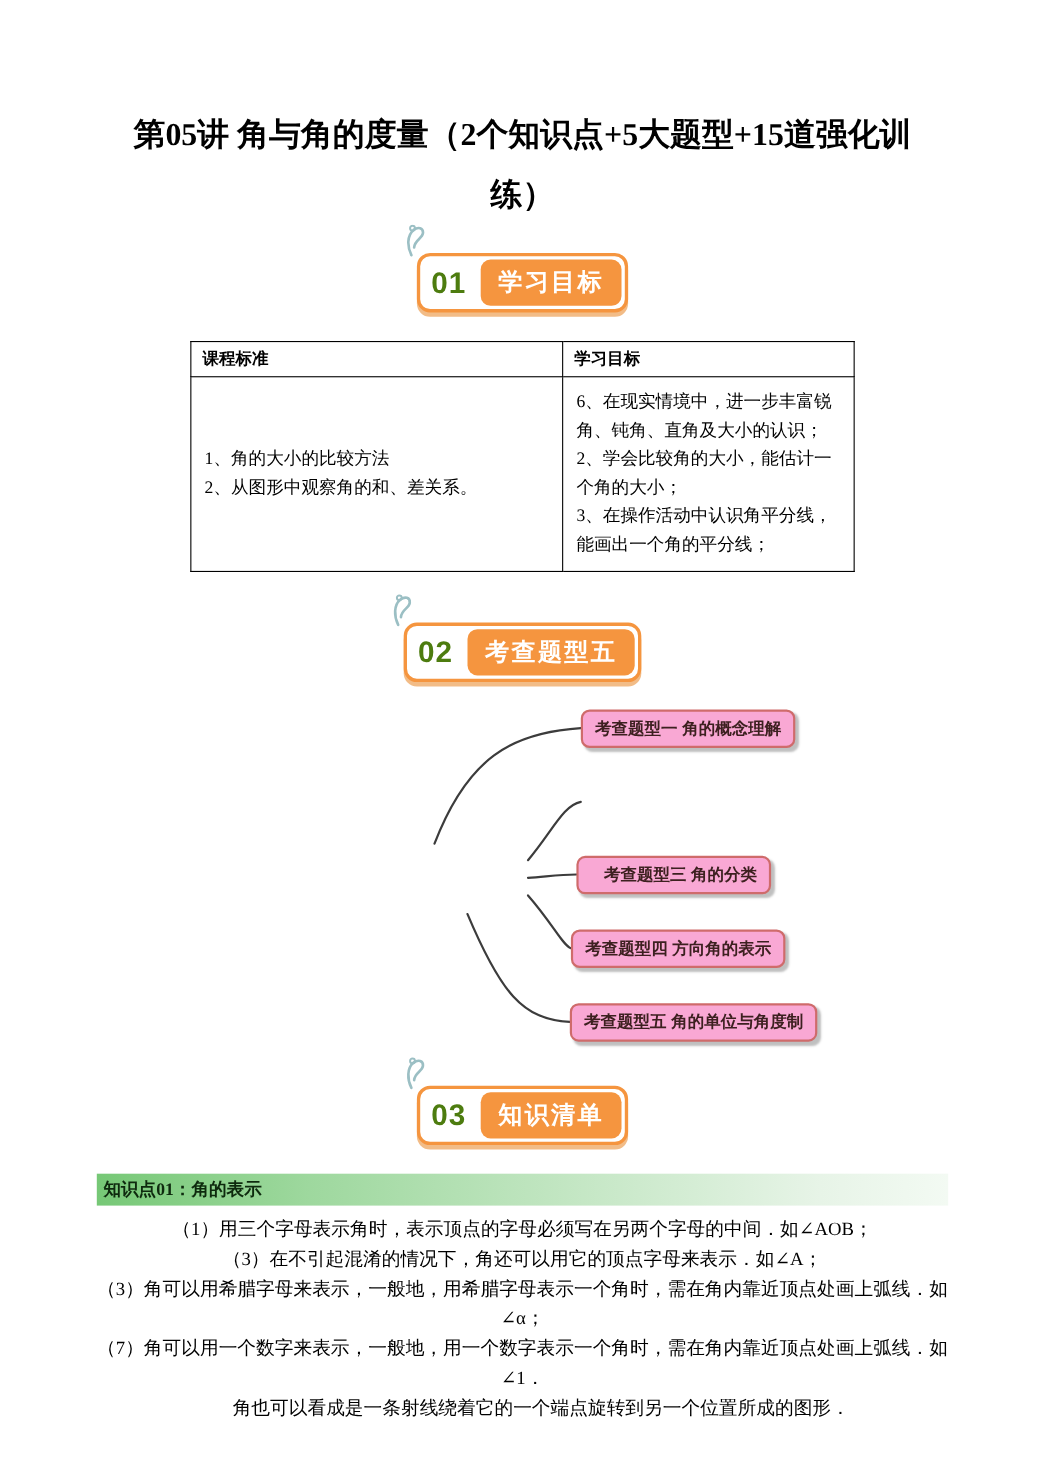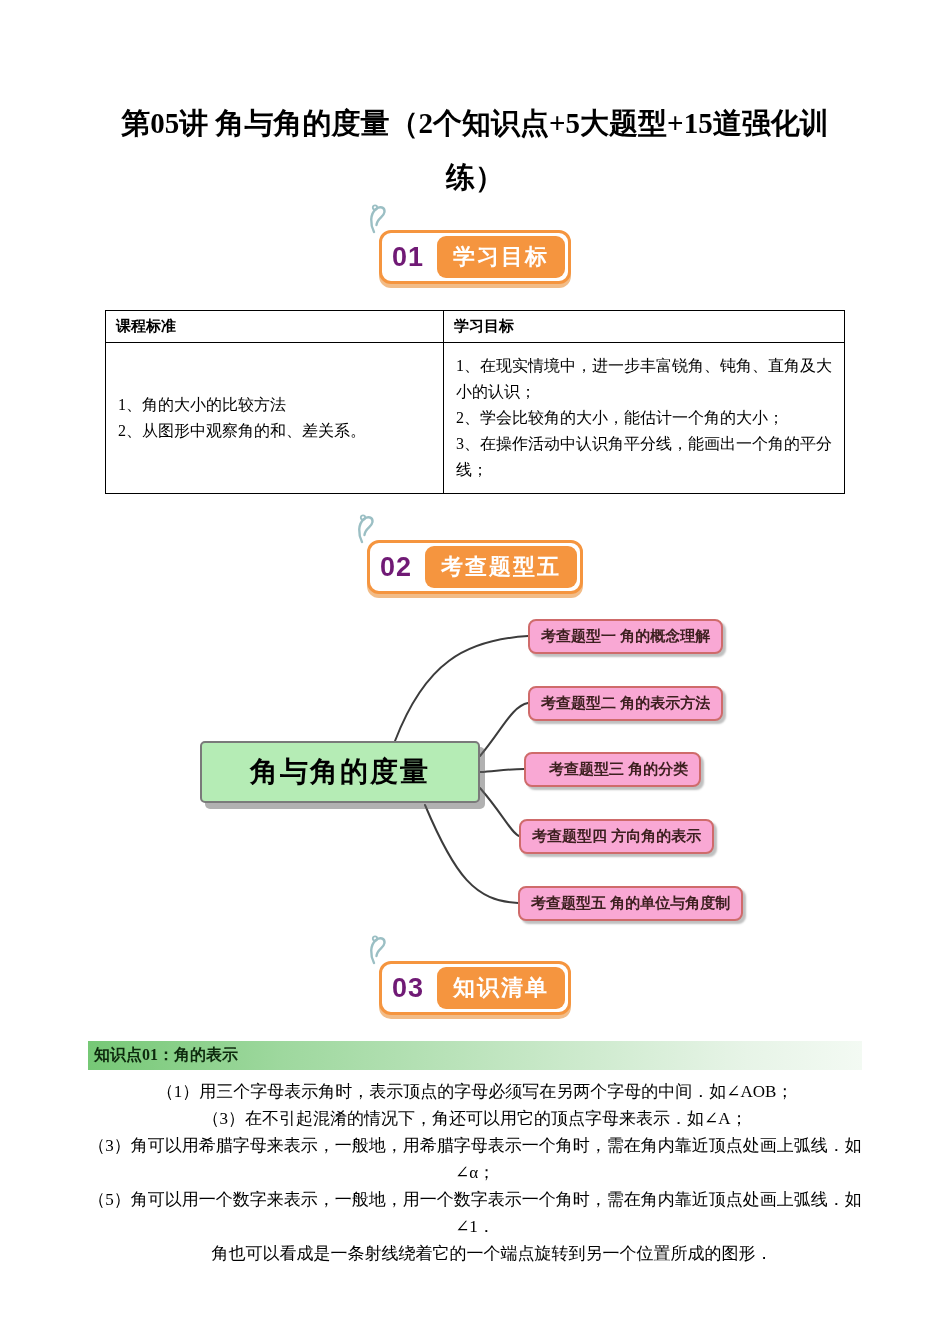--- a/index.html
+++ b/index.html
@@ -23,33 +23,33 @@
   .badge-row.b3 { margin-top:8px; }
   .badge-wrap { position:relative; display:inline-block; }
   .doodle { position:absolute; top:-26px; left:-12px; width:26px; height:30px; }
   .badge {
     display:inline-flex; align-items:stretch; background:#fff;
     border:3px solid #f5953f; border-radius:12px;
     box-shadow:0 4px 0 #f2bc87; overflow:hidden;
   }
   .badge-num {
     display:flex; align-items:center; justify-content:center;
-    width:52px; color:#701a75;
+    width:52px; color:#4d7c0f;
     font-family:"Liberation Sans","DejaVu Sans",sans-serif;
     font-weight:bold; font-size:27px; letter-spacing:1px;
   }
   .badge-label {
     display:flex; align-items:center;
     background:#f5953f; color:#fff;
     font-family:"Liberation Sans","DejaVu Sans",sans-serif;
     font-weight:bold; font-size:22px; letter-spacing:2px;
     padding:6px 16px; border-radius:9px; margin:3px;
   }
 
-  .std-table { width:740px; margin:26px auto 0; border-collapse:collapse; }
+  .std-table { width:604px; margin:26px auto 0; border-collapse:collapse; }
   .std-table th, .std-table td { border:1.5px solid #000; }
   .std-table th {
     text-align:left; font-family:"Liberation Sans","DejaVu Sans",sans-serif;
     font-size:15px; font-weight:bold; padding:6px 10px;
   }
   .std-table td { vertical-align:middle; padding:10px 12px; font-size:16px; height:148px; }
   .col-left { width:338px; }
   .std-table td p { line-height:26px; }
 
   .mindmap { position:relative; width:950px; height:345px; margin-top:14px; }
@@ -113,21 +113,21 @@
       <tr>
         <th class="col-left">课程标准</th>
         <th>学习目标</th>
       </tr>
       <tr>
         <td>
           <p>1、角的大小的比较方法</p>
           <p>2、从图形中观察角的和、差关系。</p>
         </td>
         <td>
-          <p>1、在现实情境中，进一步丰富锐角、钝角、直角及大小的认识；</p>
+          <p>6、在现实情境中，进一步丰富锐角、钝角、直角及大小的认识；</p>
           <p>2、学会比较角的大小，能估计一个角的大小；</p>
           <p>3、在操作活动中认识角平分线，能画出一个角的平分线；</p>
         </td>
       </tr>
     </tbody>
   </table>
 
   <div class="badge-row b2">
     <div class="badge-wrap">
       <span class="doodle">
@@ -144,23 +144,21 @@
   </div>
 
   <div class="mindmap">
     <svg class="mm-lines" viewBox="0 0 950 345">
       <path d="M395 133 C425 55 465 32 528 28"></path>
       <path d="M480 148 C502 122 512 98 528 95"></path>
       <path d="M480 164 C496 163 508 161 524 161"></path>
       <path d="M480 180 C502 205 512 226 519 228"></path>
       <path d="M425 197 C455 268 475 293 518 295"></path>
     </svg>
-    <div class="mm-center">角与角的度量</div>
     <div class="mm-node n1">考查题型一 角的概念理解</div>
-    <div class="mm-node n2">考查题型二 角的表示方法</div>
     <div class="mm-node n3">考查题型三 角的分类</div>
     <div class="mm-node n5">考查题型五 角的单位与角度制</div>
     <div class="mm-node n4">考查题型四 方向角的表示</div>
   </div>
 
   <div class="badge-row b3">
     <div class="badge-wrap">
       <span class="doodle">
         <svg viewBox="0 0 26 30" width="26" height="30">
           <path d="M7 28 C3 20 3 10 9 5 C13 2 18 3 17.5 8 C17 13 10 14 9.5 21" fill="none" stroke="#9bbfc4" stroke-width="2.4" stroke-linecap="round"></path>
@@ -173,17 +171,17 @@
       </div>
     </div>
   </div>
 
   <div class="kp-heading">知识点01：角的表示</div>
 
   <div class="kp-body">
     <p>（1）用三个字母表示角时，表示顶点的字母必须写在另两个字母的中间．如∠AOB；</p>
     <p>（3）在不引起混淆的情况下，角还可以用它的顶点字母来表示．如∠A；</p>
     <p>（3）角可以用希腊字母来表示，一般地，用希腊字母表示一个角时，需在角内靠近顶点处画上弧线．如∠α；</p>
-    <p>（5）角可以用一个数字来表示，一般地，用一个数字表示一个角时，需在角内靠近顶点处画上弧线．如∠1．</p>
+    <p>（7）角可以用一个数字来表示，一般地，用一个数字表示一个角时，需在角内靠近顶点处画上弧线．如∠1．</p>
     <p class="indent">角也可以看成是一条射线绕着它的一个端点旋转到另一个位置所成的图形．</p>
   </div>
 
 </div>
 
 </body></html>

